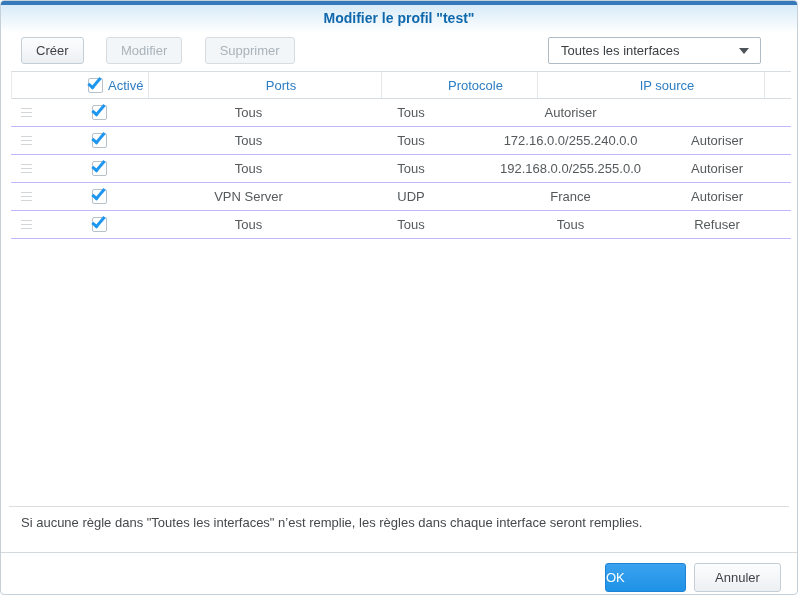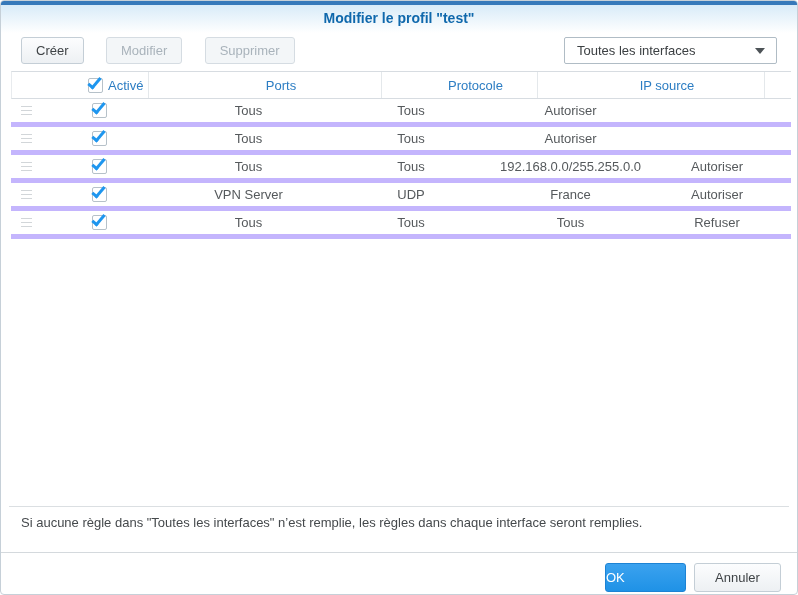--- a/index.html
+++ b/index.html
@@ -13,40 +13,40 @@
   .titlebar { position:absolute; top:4px; left:0; right:0; height:28px;
               background:linear-gradient(#d8ebf8, #ffffff); text-align:center; }
   .title { display:inline-block; margin-top:5px; font-size:14px; font-weight:bold; color:#0f68ac; }
 
   
   .toolbar { position:absolute; top:36px; left:20px; right:20px; height:27px; }
   .btn { display:inline-block; height:27px; line-height:25px; padding:0 14px; margin-right:18px;
          font-size:13px; color:#3f4346; background:linear-gradient(#fcfdfe,#edf0f3);
          border:1px solid #c4ced6; border-radius:3px; cursor:pointer; vertical-align:top; }
   .btn.disabled { color:#a9b3bb; background:#f3f6f8; border-color:#d5dce2; cursor:default; }
-  .select { position:absolute; right:0; top:0; width:213px; height:27px; background:#fff;
+  .select { position:absolute; right:16px; top:0; width:213px; height:27px; background:#fff;
             border:1px solid #b0bcc5; border-radius:2px; line-height:25px; padding:0 26px 0 12px;
             font-size:13px; color:#3c4043; cursor:pointer; }
   .select .arrow { position:absolute; right:11px; top:10px; width:0; height:0;
                    border-left:5px solid transparent; border-right:5px solid transparent;
                    border-top:6px solid #4d5357; }
 
   
   .thead { position:absolute; top:70px; left:10px; width:780px; height:28px;
            border-top:1px solid #d7dce1; border-bottom:1px solid #d7dce1;
            border-left:1px solid #e8ebee; display:grid;
            grid-template-columns:137px 201px 124px 195px 98px 1fr;gap:32px; }
   .th { display:flex; align-items:center; justify-content:center; font-size:13px;
         color:#2c7dc3; border-right:1px solid #e4e8eb; cursor:pointer; }
   .th.first { justify-content:flex-start; padding-left:76px; }
   .th .lbl { margin-left:5px; }
 
   .tbody { position:absolute; top:98px; left:10px; width:780px; }
   .tr { display:grid; grid-template-columns:40px 97px 201px 124px 195px 98px 1fr;
-        height:28px; align-items:center; border-bottom:5px solid #c4b5fd; }
+        height:28px; align-items:center; border-bottom:1px solid #c4b5fd; }
   .td { text-align:center; font-size:13px; color:#55595c; }
 
   .dragcell { display:flex; justify-content:flex-start; padding-left:10px; }
   .drag { width:11px; height:9px; cursor:grab;
           background:repeating-linear-gradient(to bottom,#d2d6d9 0 1px,transparent 1px 4px); }
 
   .cbwrap { display:flex; justify-content:center; }
   .cb { position:relative; width:15px; height:15px; background:#fff;
         border:1px solid #b6c1c9; border-radius:2px; cursor:pointer; }
   .cb .tick { position:absolute; left:2px; top:-4px; width:7px; height:14px;
@@ -120,20 +120,21 @@
       <div class="td dragcell">
           <span class="drag"></span>
         </div>
       <div class="td cbwrap">
         <span class="cb">
           <span class="tick"></span>
         </span>
       </div>
       <div class="td">Tous</div>
       <div class="td">Tous</div>
+      <div class="td">172.16.0.0/255.240.0.0</div>
       <div class="td">Autoriser</div>
       <div class="td"></div>
     </div>
 
     <div class="tr">
       <div class="td dragcell">
           <span class="drag"></span>
         </div>
       <div class="td cbwrap">
         <span class="cb">

